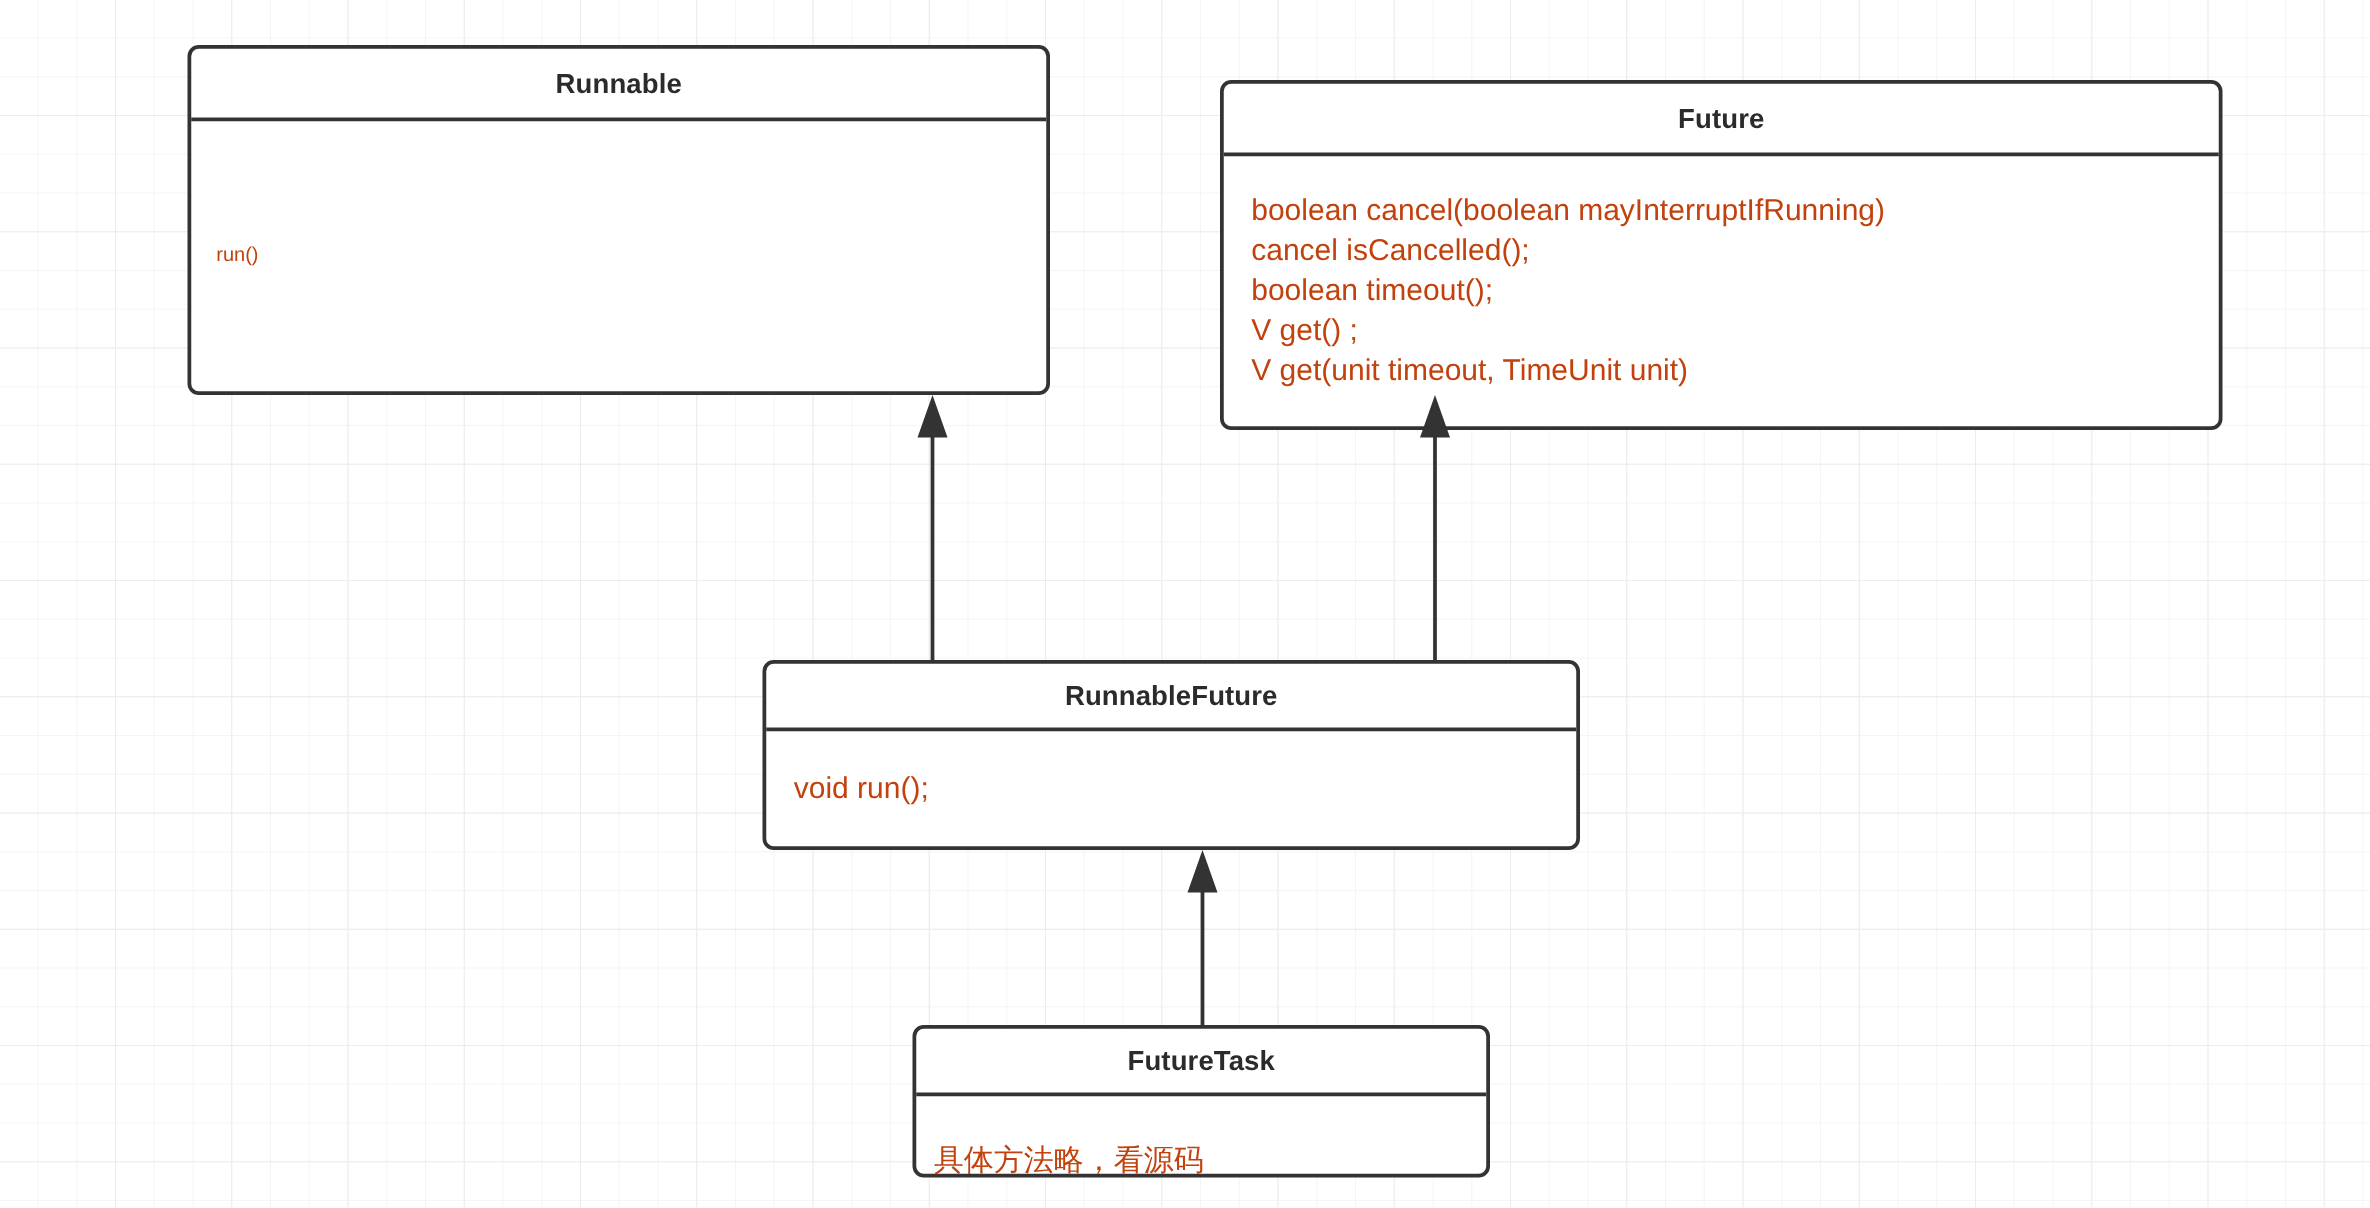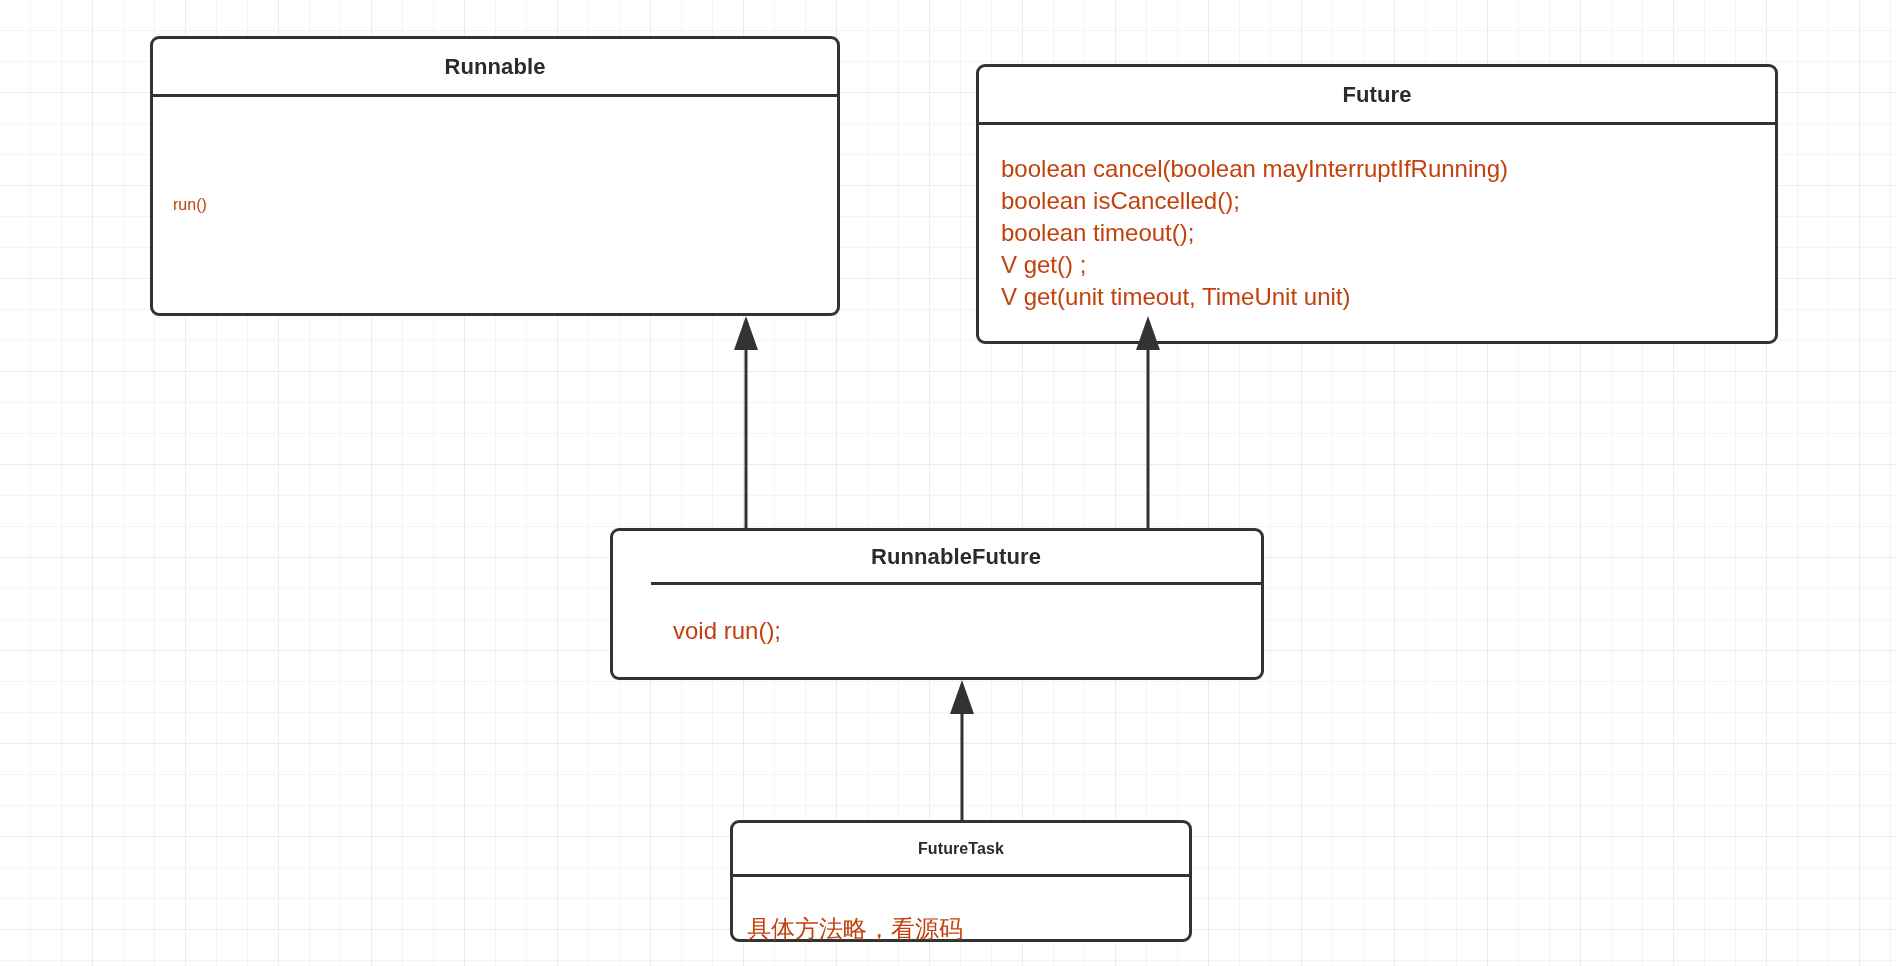--- a/index.html
+++ b/index.html
@@ -103,40 +103,39 @@
   #box-future .uml-body {
     padding-left: 22px;
     font-size: 24px;
   }
 
   #box-runnablefuture {
     left: 610px;
     top: 528px;
     width: 654px;
     height: 152px;
-    padding-left: 38px;
   }
   #box-runnablefuture .uml-title {
     height: 54px;
     font-size: 22px;
   }
   #box-runnablefuture .uml-body {
     padding-left: 22px;
     font-size: 24px;
   }
 
   #box-futuretask {
     left: 730px;
     top: 820px;
     width: 462px;
     height: 122px;
   }
   #box-futuretask .uml-title {
     height: 54px;
-    font-size: 16px;
+    font-size: 22px;
   }
   #box-futuretask .uml-body {
     padding-left: 14px;
     font-size: 24px;
     margin-top: 36px;
   }
 
   
   .arrow {
     position: absolute;
@@ -155,21 +154,21 @@
     <div class="uml-title">Runnable</div>
     <div class="uml-body center-single">
       <div class="member">run()</div>
     </div>
   </div>
 
   <div class="uml-box" id="box-future">
     <div class="uml-title">Future</div>
     <div class="uml-body">
       <div class="member">boolean cancel(boolean mayInterruptIfRunning)</div>
-      <div class="member">boolean isCancelled();</div>
+      <div class="member">cancel isCancelled();</div>
       <div class="member">boolean timeout();</div>
       <div class="member">V get() ;</div>
       <div class="member">V get(unit timeout, TimeUnit unit)</div>
     </div>
   </div>
 
   <div class="uml-box" id="box-runnablefuture">
     <div class="uml-title">RunnableFuture</div>
     <div class="uml-body center-single">
       <div class="member">void run();</div>

